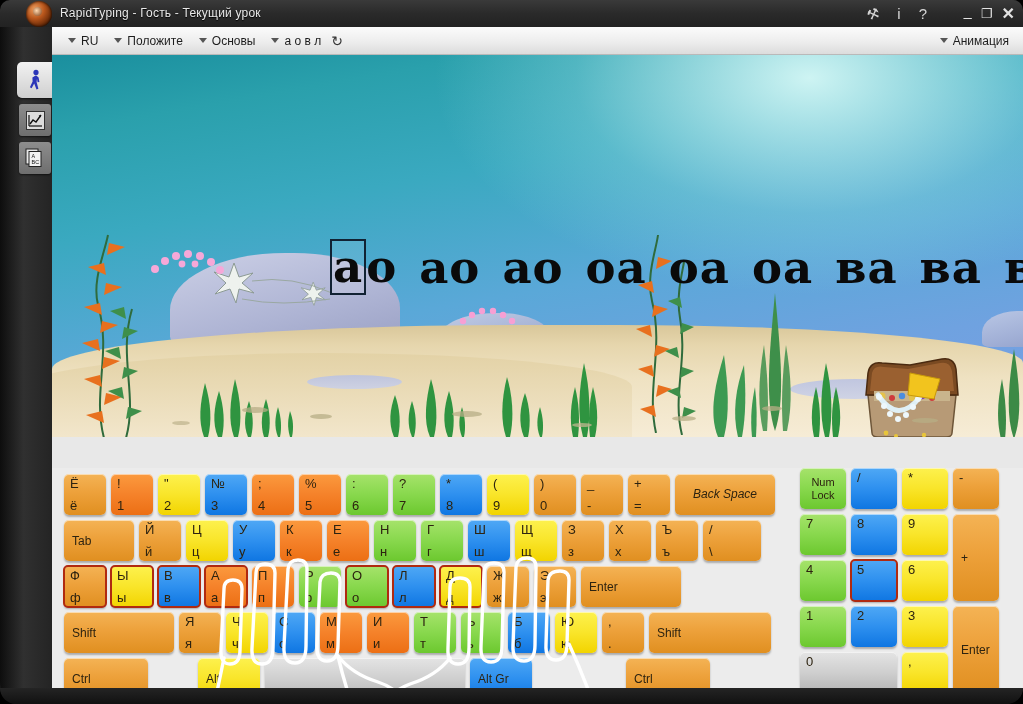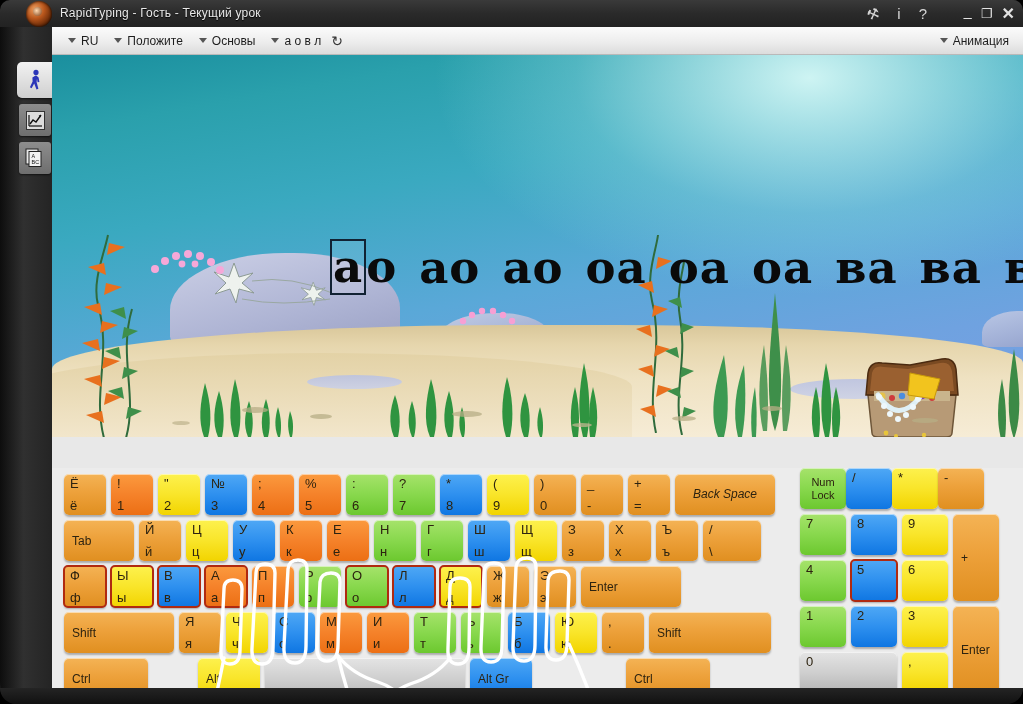--- a/index.html
+++ b/index.html
@@ -711,21 +711,21 @@
           </div>
           <div class="key k-gray" style="width: 200px;"></div>
           <div class="key k-blue" style="width: 62px;">
             <span class="lbl-mid">Alt Gr</span>
           </div>
           <div style="width: 84px; height: 41px; flex: 0 0 auto;"></div>
           <div class="key k-orange" style="width: 84px;">
             <span class="lbl-mid">Ctrl</span>
           </div>
         </div>
-        <div style="position: absolute; left: 748px; top: 0px; display: flex; ">
+        <div style="position: absolute; left: 748px; top: 0px; display: flex; gap: 5px;">
           <div class="key k-green" style="width: 46px;">
             <span class="lbl-ctr" style="font-size: 11px;">Num Lock</span>
           </div>
           <div class="key k-blue" style="width: 46px;">
             <span class="lbl-top">/</span>
           </div>
           <div class="key k-yellow" style="width: 46px;">
             <span class="lbl-top">*</span>
           </div>
           <div class="key k-orange" style="width: 46px;">

